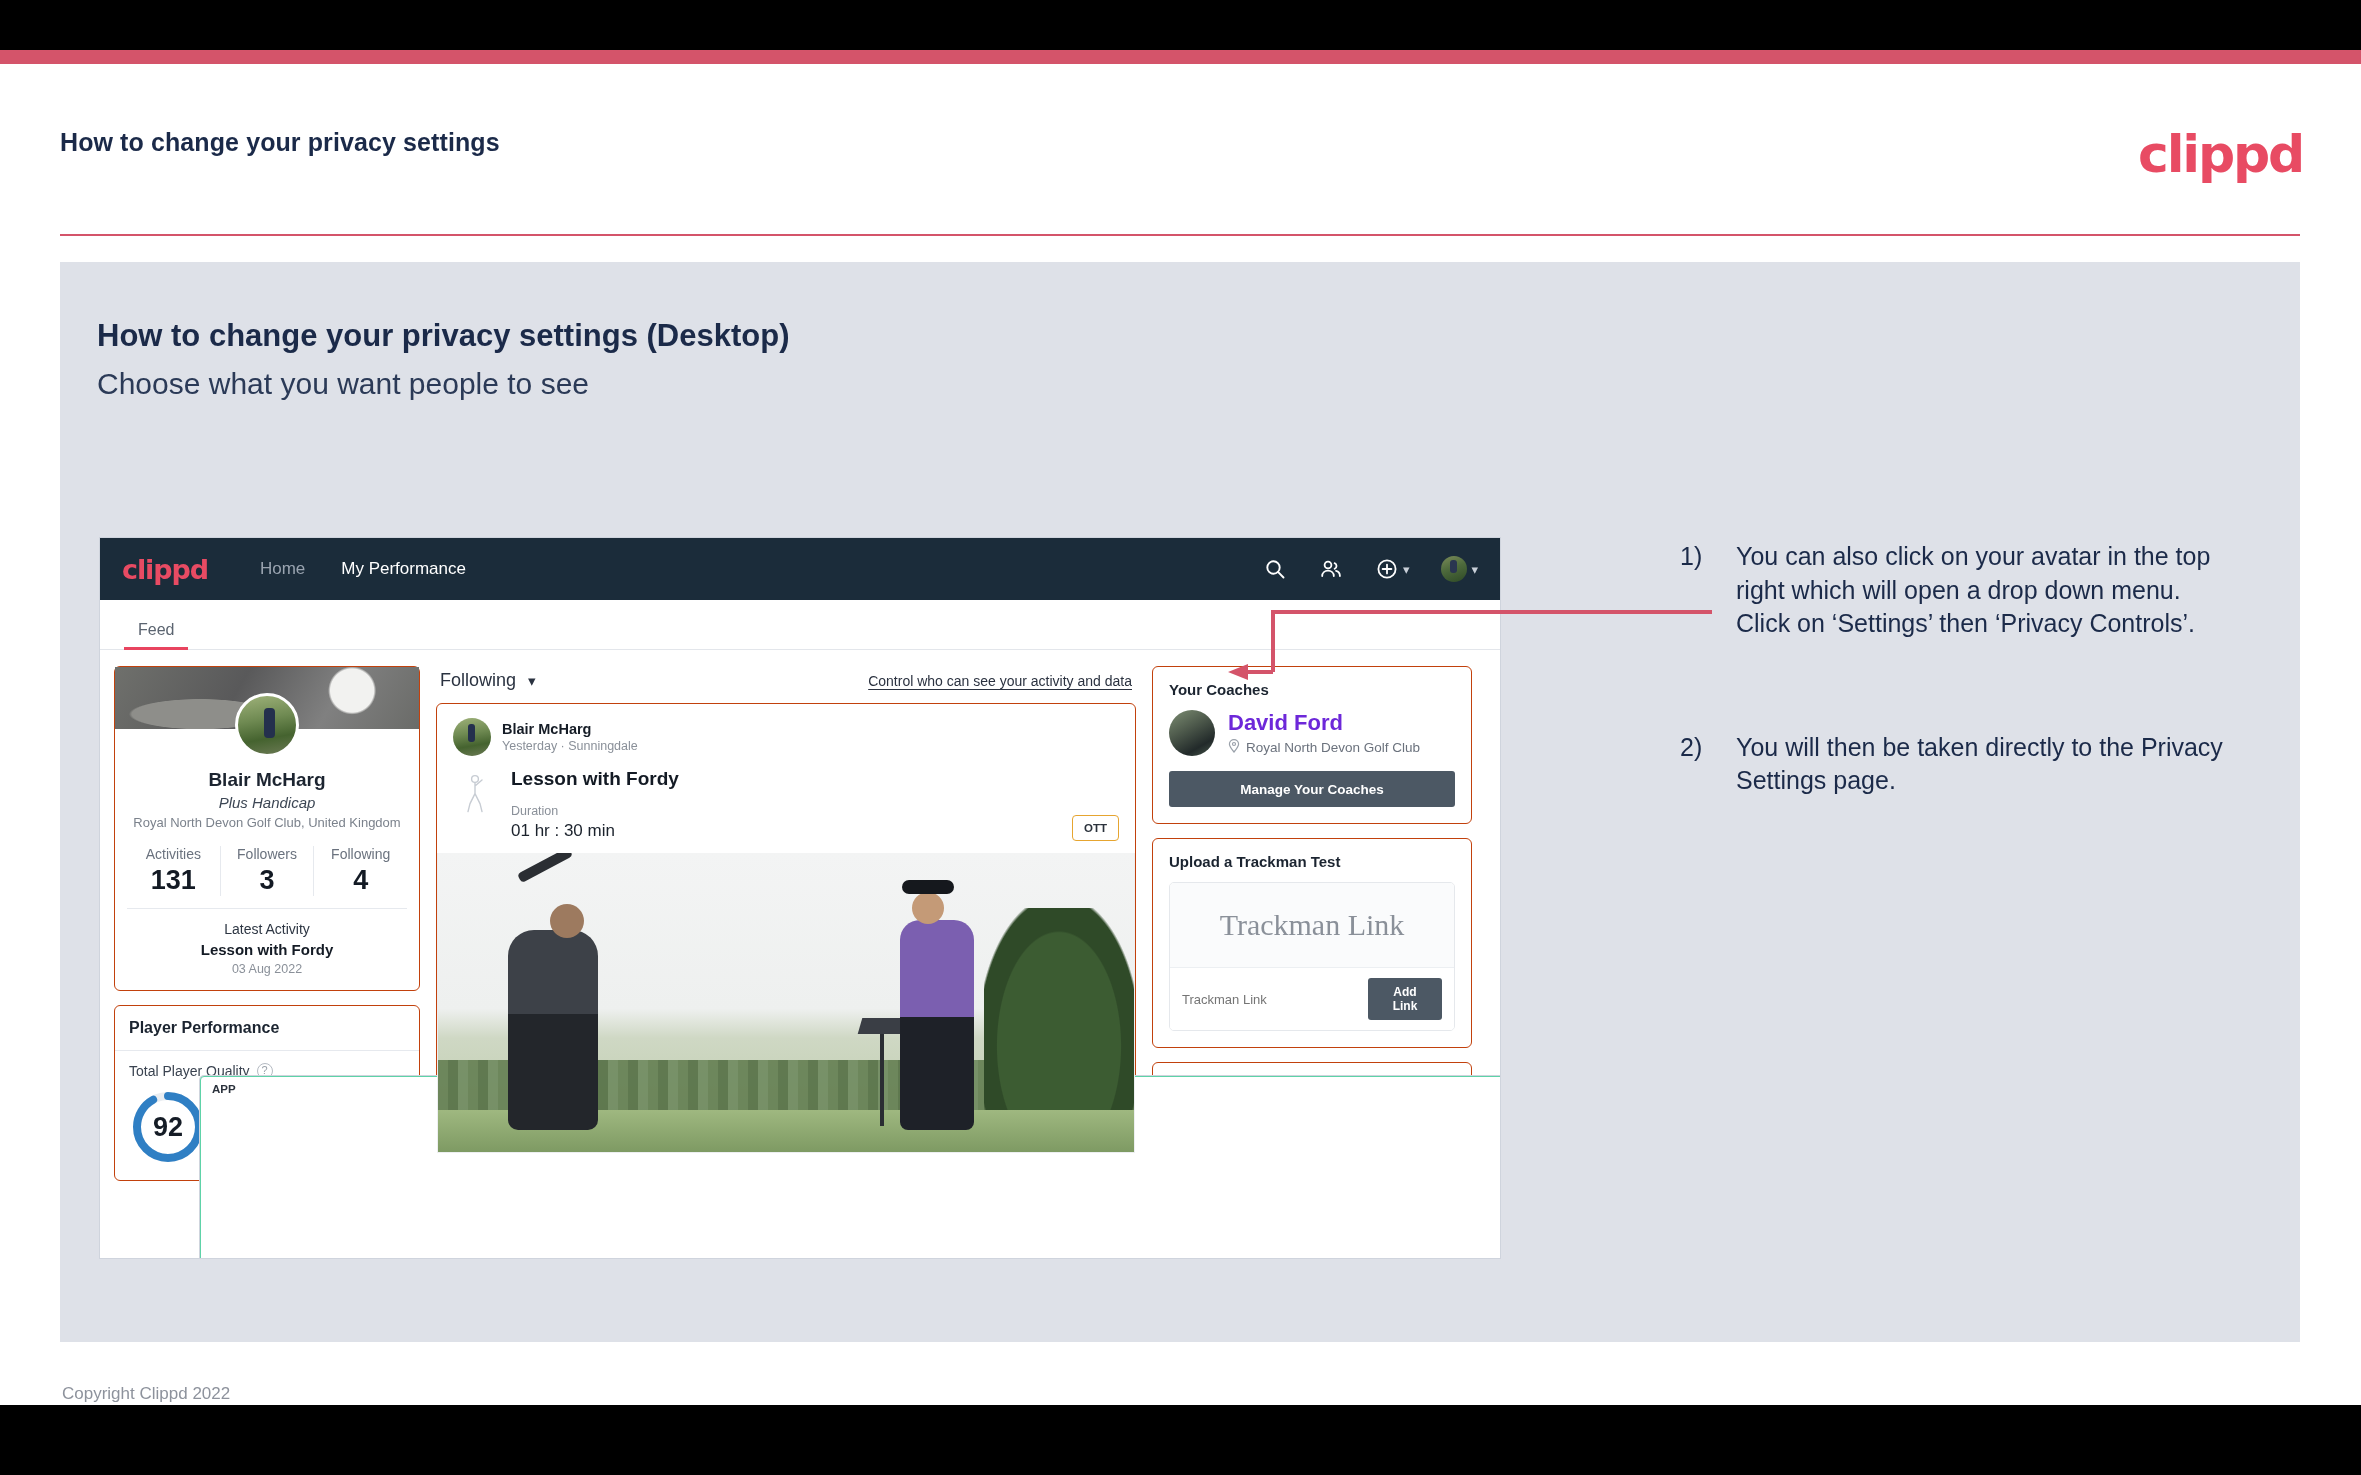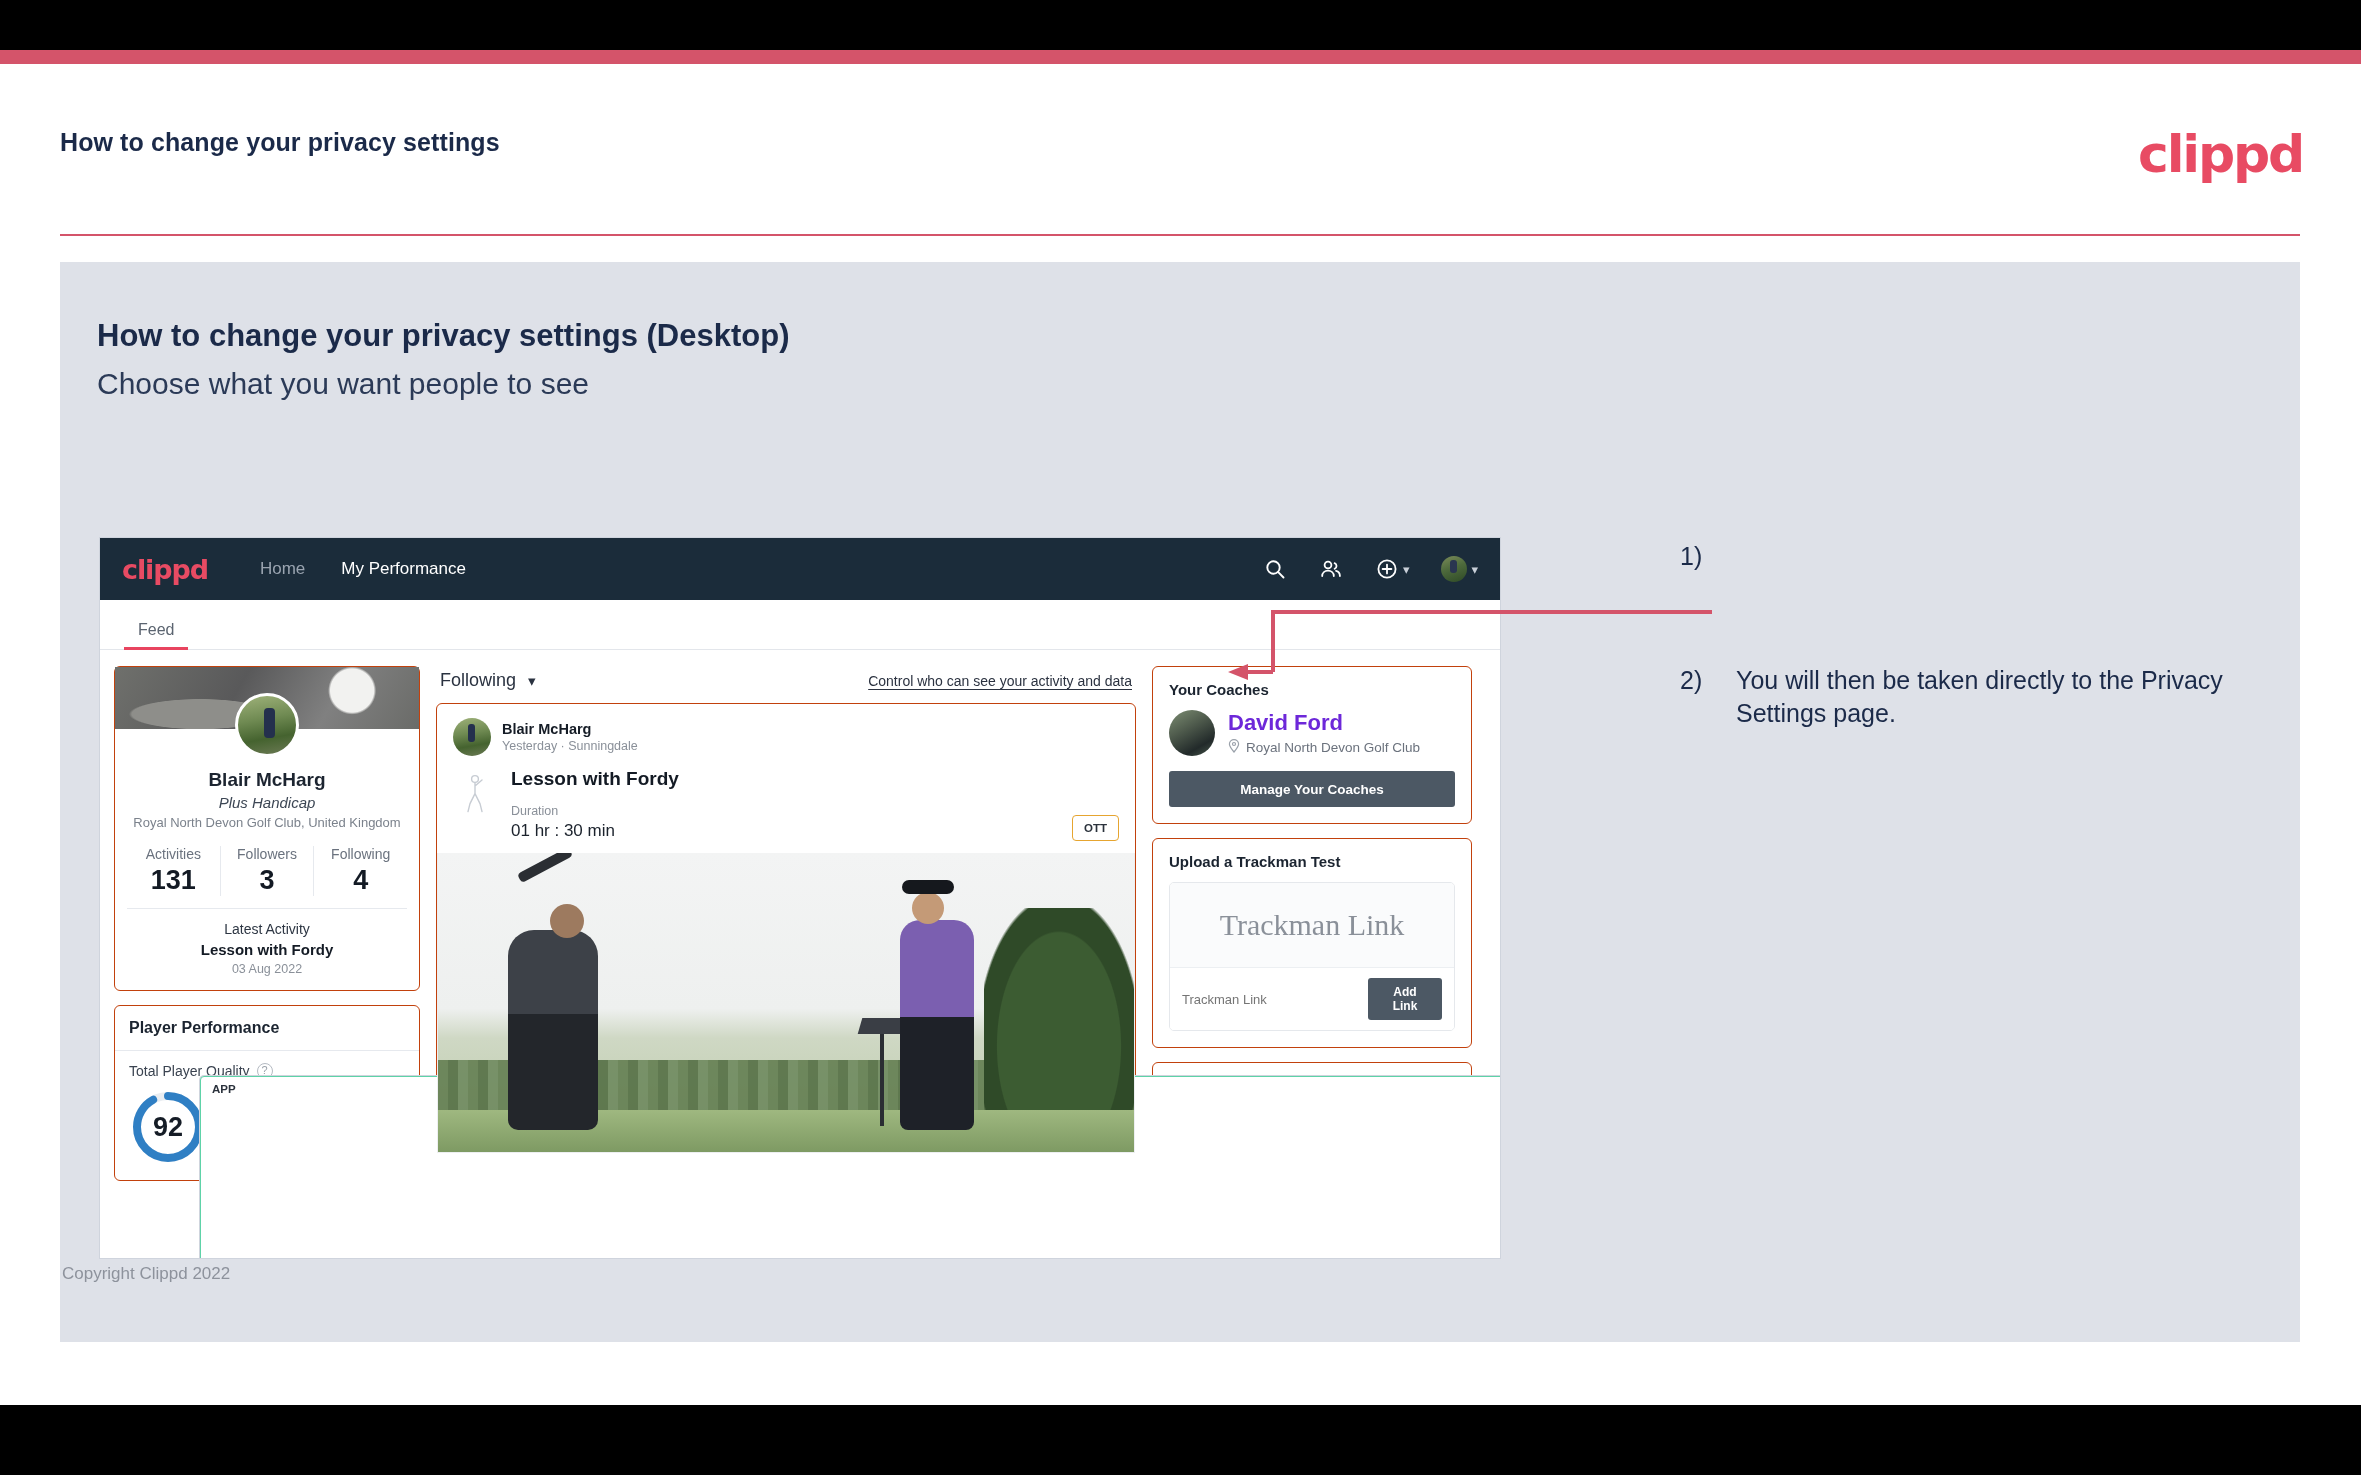--- a/index.html
+++ b/index.html
@@ -37,21 +37,21 @@
   }
   .panel-title {
     position:absolute; left:97px; top:318px;
     font-size:31px; font-weight:700; color:#1b2a49;
   }
   .panel-sub {
     position:absolute; left:97px; top:367px;
     font-size:30px; font-weight:400; color:#2b3a57;
   }
   .copyright {
-    position:absolute; left:62px; top:1264px;
+    position:absolute; left:62px; top:1384px;
     font-size:17px; color:#8d929c;
   }
 
   
   .app {
     position:absolute; left:100px; top:538px; width:1400px; height:720px;
     background:#ffffff; overflow:hidden;
     box-shadow:0 0 0 1px #cfd4dd;
   }
   .app-nav {
@@ -487,20 +487,21 @@
   <path d="M1273 655 L1273 672" fill="none" stroke="#d4546a" stroke-width="4"></path>
   <path d="M1273 672 L1245 672" fill="none" stroke="#d4546a" stroke-width="4"></path>
   <polygon points="1248,664 1228,672 1248,680" fill="#d4546a"></polygon>
   <line x1="1662" y1="612" x2="1712" y2="612" stroke="#d4546a" stroke-width="4"></line>
 </svg>
 
 <div class="steps">
   <div class="step">
     <div class="step-n">1)</div>
     <div class="step-t">
+      <p>You can also click on your avatar in the top right which will open a drop down menu. Click on ‘Settings’ then ‘Privacy Controls’.</p>
     </div>
   </div>
   <div class="step step2">
     <div class="step-n">2)</div>
     <div class="step-t">
       <p>You will then be taken directly to the Privacy Settings page.</p>
     </div>
   </div>
 </div>
 

